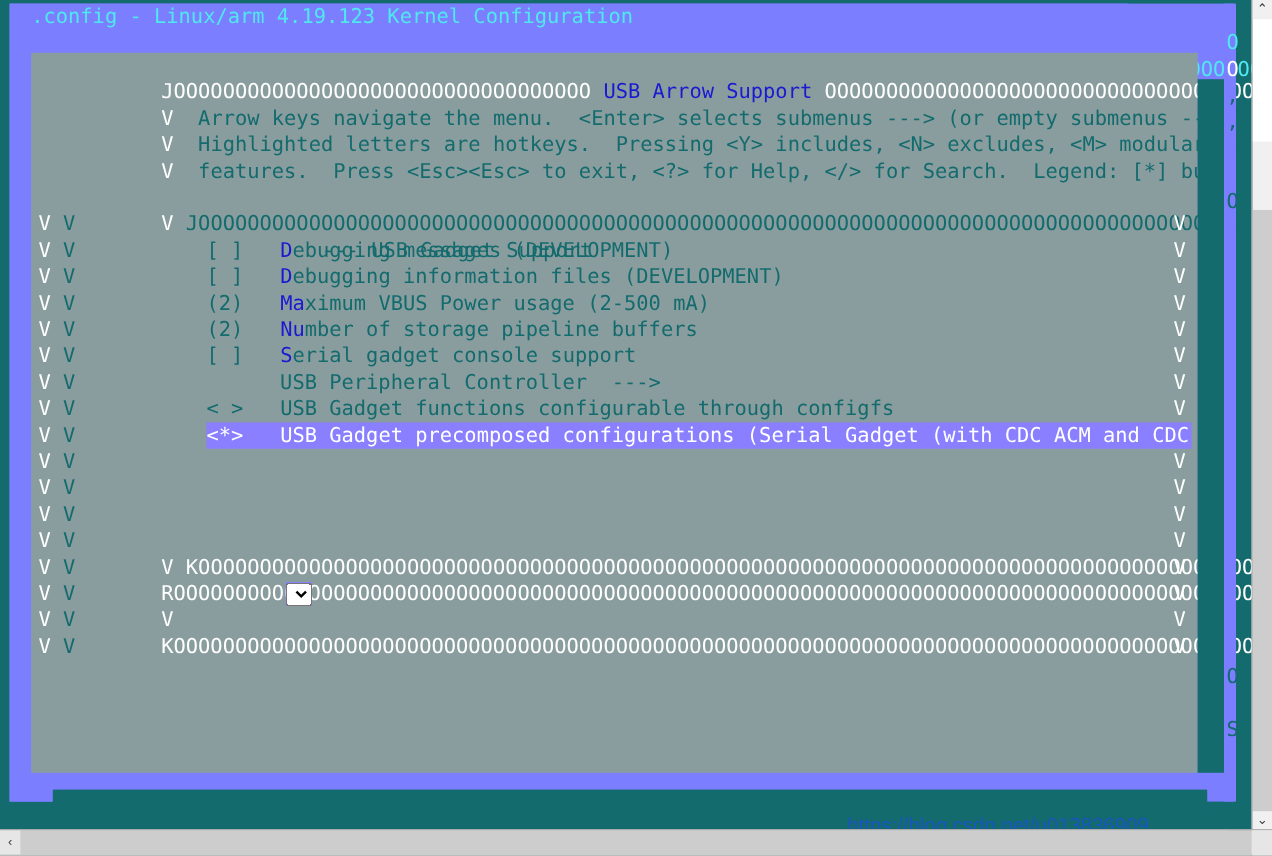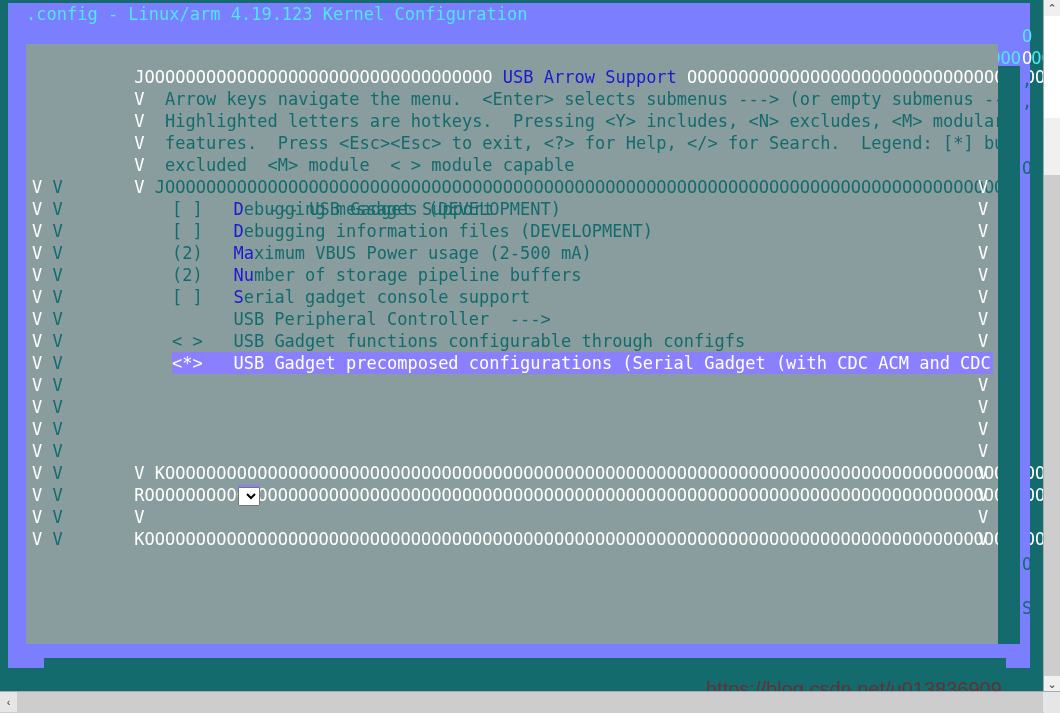--- a/index.html
+++ b/index.html
@@ -58,21 +58,21 @@
   
   .inner-scroll{position:absolute;left:990px;top:63px;width:22px;height:578px;background:#136b6e;}
   .inner-scroll2{position:absolute;left:1012px;top:0px;width:10px;height:665px;background:#7b7fff;}
 
   
   .cut{position:absolute;left:1014px;white-space:pre;line-height:22px;font-size:17px;}
 
   
   .watermark{
     position:absolute;left:706px;top:678px;
-    color:#7f1d1d;opacity:.75;font-size:20px;
+    color:#1d4ed8;opacity:.75;font-size:17px;
     font-family:"Liberation Sans",sans-serif;
     white-space:nowrap;pointer-events:none;text-decoration:underline;
   }
 
   
   .vscroll{position:absolute;right:0;top:0;width:16px;height:692px;background:#f0f0f0;border-left:1px solid #a8a8a8;}
   .vthumb{position:absolute;left:0;top:0;width:16px;height:118px;background:#fff;}
   .vtrack-lower{position:absolute;left:0;top:175px;width:16px;height:517px;background:#cdcdcd;}
   .varrow{position:absolute;left:0;width:16px;height:16px;background:#f0f0f0;color:#404040;font-size:11px;text-align:center;line-height:16px;font-family:"Liberation Sans",sans-serif;}
   .varrow.up{top:0;}
@@ -116,23 +116,20 @@
 
         
         <div class="dlg-text" style="left:6px;top:22px;">
           <span class="wborder">V</span><span class="body-text">  </span><span class="body-text">Arrow keys navigate the menu.  &lt;Enter&gt; selects submenus ---&gt; (or empty submenus ----).</span>
         </div>
         <div class="dlg-text" style="left:6px;top:44px;">
           <span class="wborder">V</span><span class="body-text">  </span><span class="body-text">Highlighted letters are hotkeys.  Pressing &lt;Y&gt; includes, &lt;N&gt; excludes, &lt;M&gt; modularizes</span>
         </div>
         <div class="dlg-text" style="left:6px;top:66px;">
           <span class="wborder">V</span><span class="body-text">  </span><span class="body-text">features.  Press &lt;Esc&gt;&lt;Esc&gt; to exit, &lt;?&gt; for Help, &lt;/&gt; for Search.  Legend: [*] built-in  [ ]</span>
-        </div>
-        <div class="dlg-text" style="left:6px;top:88px;">
-          <span class="wborder">V</span><span class="body-text">  </span><span class="body-text">excluded  &lt;M&gt; module  &lt; &gt; module capable</span>
         </div>
 
         
         <div class="dlg-text" style="left:6px;top:110px;">
           <span class="wborder">V</span><span class="body-text"> </span><span class="body-text">JOOOOOOOOOOOOOOOOOOOOOOOOOOOOOOOOOOOOOOOOOOOOOOOOOOOOOOOOOOOOOOOOOOOOOOOOOOOOOOOOOOOOOOOOOOOOOOOOOOI</span>
         </div>
 
         
         <div id="list-rails"><div class="dlg-text" style="left:6px;top:132px;"><span class="wborder">V</span><span class="body-text"> </span><span class="body-text">V</span></div><div class="dlg-text" style="left:952px;top:132px;"><span class="wborder">V</span><span class="body-text"> </span><span class="body-text">V</span></div><div class="dlg-text" style="left:6px;top:154px;"><span class="wborder">V</span><span class="body-text"> </span><span class="body-text">V</span></div><div class="dlg-text" style="left:952px;top:154px;"><span class="wborder">V</span><span class="body-text"> </span><span class="body-text">V</span></div><div class="dlg-text" style="left:6px;top:176px;"><span class="wborder">V</span><span class="body-text"> </span><span class="body-text">V</span></div><div class="dlg-text" style="left:952px;top:176px;"><span class="wborder">V</span><span class="body-text"> </span><span class="body-text">V</span></div><div class="dlg-text" style="left:6px;top:198px;"><span class="wborder">V</span><span class="body-text"> </span><span class="body-text">V</span></div><div class="dlg-text" style="left:952px;top:198px;"><span class="wborder">V</span><span class="body-text"> </span><span class="body-text">V</span></div><div class="dlg-text" style="left:6px;top:220px;"><span class="wborder">V</span><span class="body-text"> </span><span class="body-text">V</span></div><div class="dlg-text" style="left:952px;top:220px;"><span class="wborder">V</span><span class="body-text"> </span><span class="body-text">V</span></div><div class="dlg-text" style="left:6px;top:242px;"><span class="wborder">V</span><span class="body-text"> </span><span class="body-text">V</span></div><div class="dlg-text" style="left:952px;top:242px;"><span class="wborder">V</span><span class="body-text"> </span><span class="body-text">V</span></div><div class="dlg-text" style="left:6px;top:264px;"><span class="wborder">V</span><span class="body-text"> </span><span class="body-text">V</span></div><div class="dlg-text" style="left:952px;top:264px;"><span class="wborder">V</span><span class="body-text"> </span><span class="body-text">V</span></div><div class="dlg-text" style="left:6px;top:286px;"><span class="wborder">V</span><span class="body-text"> </span><span class="body-text">V</span></div><div class="dlg-text" style="left:952px;top:286px;"><span class="wborder">V</span><span class="body-text"> </span><span class="body-text">V</span></div><div class="dlg-text" style="left:6px;top:308px;"><span class="wborder">V</span><span class="body-text"> </span><span class="body-text">V</span></div><div class="dlg-text" style="left:952px;top:308px;"><span class="wborder">V</span><span class="body-text"> </span><span class="body-text">V</span></div><div class="dlg-text" style="left:6px;top:330px;"><span class="wborder">V</span><span class="body-text"> </span><span class="body-text">V</span></div><div class="dlg-text" style="left:952px;top:330px;"><span class="wborder">V</span><span class="body-text"> </span><span class="body-text">V</span></div><div class="dlg-text" style="left:6px;top:352px;"><span class="wborder">V</span><span class="body-text"> </span><span class="body-text">V</span></div><div class="dlg-text" style="left:952px;top:352px;"><span class="wborder">V</span><span class="body-text"> </span><span class="body-text">V</span></div><div class="dlg-text" style="left:6px;top:374px;"><span class="wborder">V</span><span class="body-text"> </span><span class="body-text">V</span></div><div class="dlg-text" style="left:952px;top:374px;"><span class="wborder">V</span><span class="body-text"> </span><span class="body-text">V</span></div><div class="dlg-text" style="left:6px;top:396px;"><span class="wborder">V</span><span class="body-text"> </span><span class="body-text">V</span></div><div class="dlg-text" style="left:952px;top:396px;"><span class="wborder">V</span><span class="body-text"> </span><span class="body-text">V</span></div><div class="dlg-text" style="left:6px;top:418px;"><span class="wborder">V</span><span class="body-text"> </span><span class="body-text">V</span></div><div class="dlg-text" style="left:952px;top:418px;"><span class="wborder">V</span><span class="body-text"> </span><span class="body-text">V</span></div><div class="dlg-text" style="left:6px;top:440px;"><span class="wborder">V</span><span class="body-text"> </span><span class="body-text">V</span></div><div class="dlg-text" style="left:952px;top:440px;"><span class="wborder">V</span><span class="body-text"> </span><span class="body-text">V</span></div><div class="dlg-text" style="left:6px;top:462px;"><span class="wborder">V</span><span class="body-text"> </span><span class="body-text">V</span></div><div class="dlg-text" style="left:952px;top:462px;"><span class="wborder">V</span><span class="body-text"> </span><span class="body-text">V</span></div><div class="dlg-text" style="left:6px;top:484px;"><span class="wborder">V</span><span class="body-text"> </span><span class="body-text">V</span></div><div class="dlg-text" style="left:952px;top:484px;"><span class="wborder">V</span><span class="body-text"> </span><span class="body-text">V</span></div></div>
 

